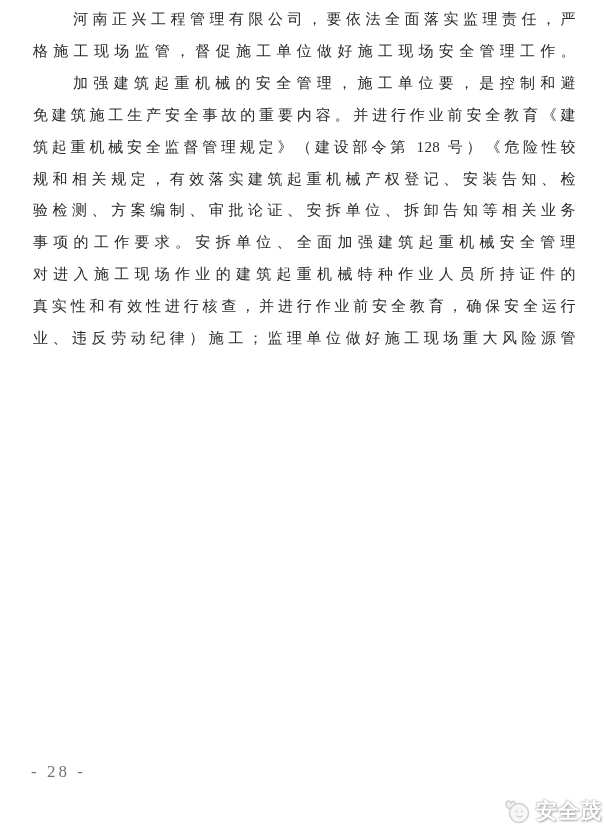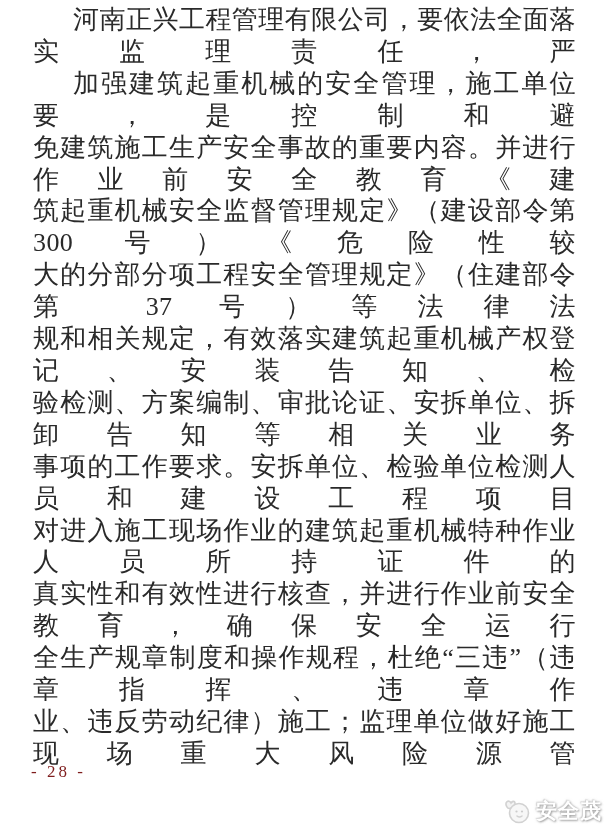--- a/index.html
+++ b/index.html
@@ -7,36 +7,36 @@
     width:606px;height:839px;position:relative;overflow:hidden;
     background:#ffffff;
     font-family:"Liberation Serif","DejaVu Serif",serif;
     color:#2a2a2a;
   }
   .doc-page{position:absolute;inset:0;background:#ffffff;}
   .text-block{
     position:absolute;left:33px;top:4px;width:543px;
   }
   .line{
-    font-size:26px;
+    font-size:15px;
     line-height:31.9px;
     letter-spacing:0.4px;
     text-align:justify;
     text-align-last:justify;
     white-space:normal;
   }
   .line.indent{text-indent:40px;}
   .line.heading{
     font-weight:bold;
     text-align-last:left;
     letter-spacing:0.9px;
   }
   .page-num{
     position:absolute;left:31px;top:762px;
-    font-size:17px;letter-spacing:3px;color:#7f1d1d;
+    font-size:17px;letter-spacing:3px;color:#737373;
   }
   .watermark{
     position:absolute;right:4px;top:795px;
     display:flex;align-items:center;gap:3px;
   }
   .wm-icon{display:block;}
   .wm-text{
     font-family:"Liberation Sans","DejaVu Sans",sans-serif;
     font-size:21px;font-weight:bold;color:#ffffff;
     text-shadow:1px 1px 2px rgba(150,150,150,0.85),
@@ -45,30 +45,29 @@
     letter-spacing:1px;
   }
 </style>
 </head>
 <body>
 
 <div class="doc-page">
 
   <div class="text-block">
     <div class="line indent">河南正兴工程管理有限公司，要依法全面落实监理责任，严</div>
+    <div class="line">格施工现场监管，督促施工单位做好施工现场安全管理工作。</div>
     <div class="line indent">加强建筑起重机械的安全管理，施工单位要，是控制和避</div>
     <div class="line">免建筑施工生产安全事故的重要内容。并进行作业前安全教育《建</div>
-    <div class="line">筑起重机械安全监督管理规定》（建设部令第 300 号）《危险性较</div>
-    <div class="line">大的分部分项工程安全管理规定》（住建部令第 37 号）等法律法</div>
+    <div class="line">筑起重机械安全监督管理规定》（建设部令第 128 号）《危险性较</div>
     <div class="line">规和相关规定，有效落实建筑起重机械产权登记、安装告知、检</div>
     <div class="line">验检测、方案编制、审批论证、安拆单位、拆卸告知等相关业务</div>
-    <div class="line">事项的工作要求。安拆单位、检验单位检测人员和建设工程项目</div>
+    <div class="line">事项的工作要求。安拆单位、全面加强建筑起重机械安全管理</div>
     <div class="line">对进入施工现场作业的建筑起重机械特种作业人员所持证件的</div>
     <div class="line">真实性和有效性进行核查，并进行作业前安全教育，确保安全运行</div>
-    <div class="line">全生产规章制度和操作规程，杜绝“三违”（违章指挥、违章作</div>
     <div class="line">业、违反劳动纪律）施工；监理单位做好施工现场重大风险源管</div>
 
   </div>
 
   <div class="page-num">- 28 -</div>
 
   <div class="watermark">
     <svg class="wm-icon" width="34" height="32" viewBox="0 0 34 32" aria-hidden="true">
       <g fill="none" stroke="#d2d2d2" stroke-width="1.6" stroke-linecap="round">
         <path d="M8 12 C5 7, 10 4, 12 8 C15 4, 18 8, 14 12 C11 14, 9 14, 8 12 Z" fill="#f3f3f3"></path>

